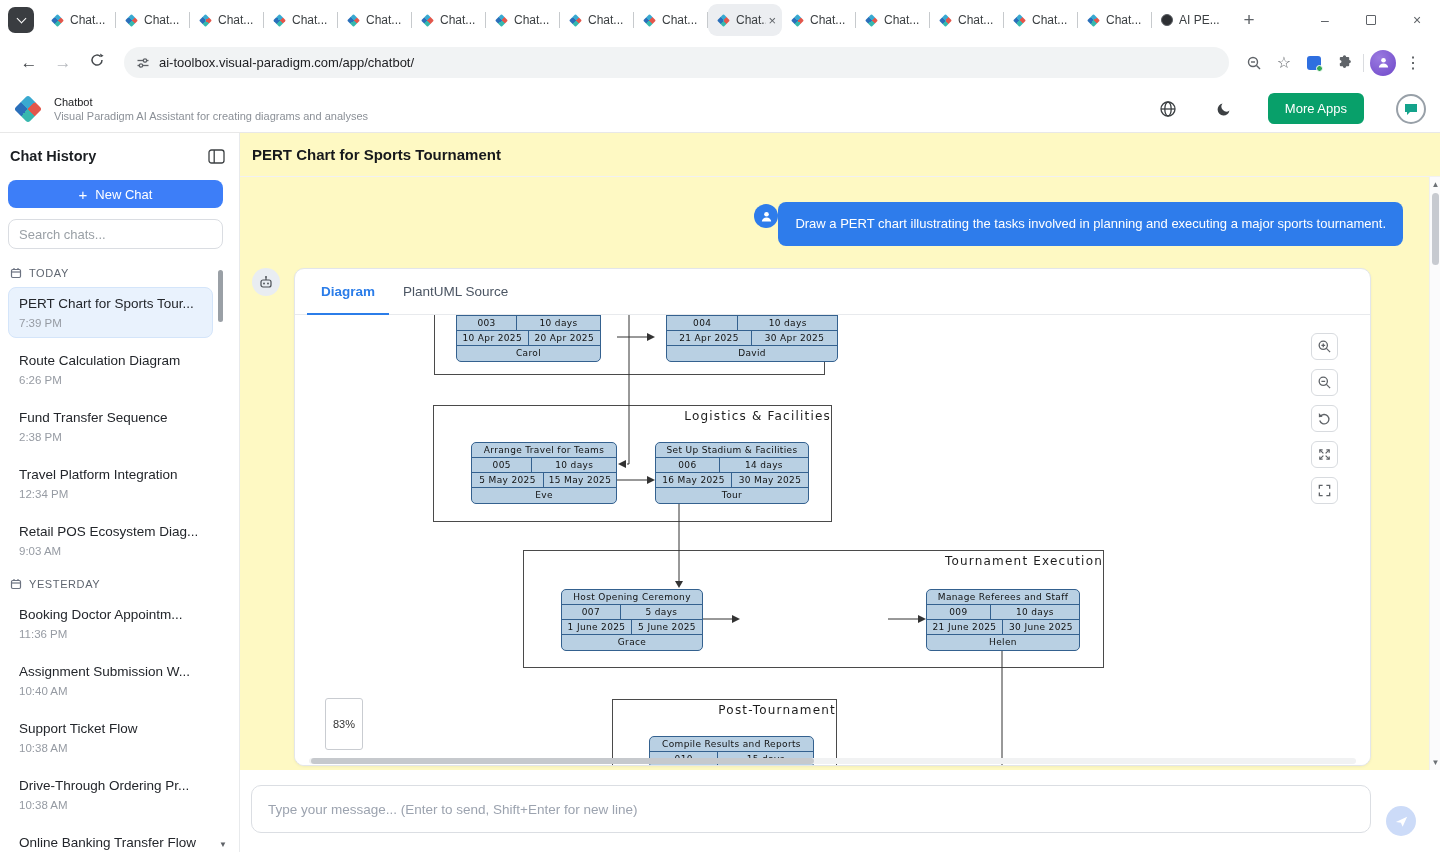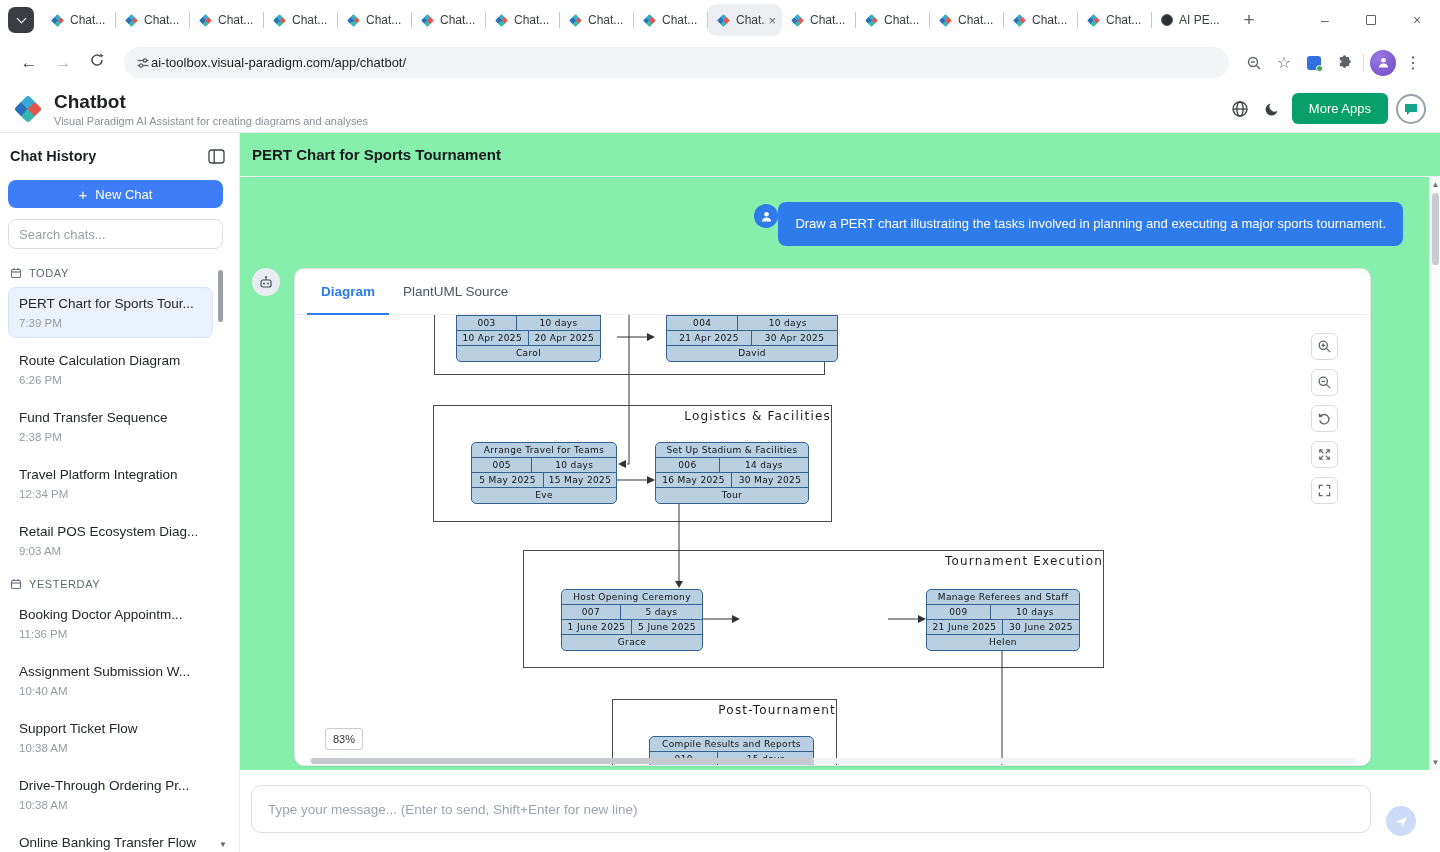--- a/index.html
+++ b/index.html
@@ -22,37 +22,37 @@
 .newtab{font-size:19px;color:#5f6368;margin-left:10px;width:26px;text-align:center;cursor:pointer}
 .winctl{margin-left:auto;display:flex}
 .winbtn{width:46px;height:40px;display:flex;align-items:center;justify-content:center;font-size:14px;color:#5f6368;cursor:pointer}
 .max-box{width:10px;height:10px;border:1.2px solid #5f6368;border-radius:1px}
 
 
 .toolbar{height:45px;display:flex;align-items:center;padding:0 12px;background:#fff}
 .nav-ico{font-size:17px;color:#45494d;width:34px;text-align:center;cursor:pointer}
 .nav-ico.disabled{color:#b7babf}
 .urlbar{flex:1;height:31px;background:#f1f3f4;border-radius:16px;display:flex;align-items:center;padding:0 12px;margin:0 10px;cursor:text}
-.url-text{font-size:13px;color:#202124;margin-left:1px;white-space:nowrap}
+.url-text{font-size:13px;color:#202124;margin-left:9px;white-space:nowrap}
 .tb-ico{width:30px;display:flex;align-items:center;justify-content:center;cursor:pointer}
 .star{font-size:16px;color:#5f6368}
 .kebab{font-size:16px;color:#45494d}
 .ext-color{width:14px;height:14px;border-radius:3px;background:#2f6fe0;position:relative}
 .ext-color i{position:absolute;right:-2px;bottom:-2px;width:7px;height:7px;border-radius:50%;background:#34a853;border:1.5px solid #fff}
 .tb-sep{width:1px;height:18px;background:#dadce0;margin:0 4px}
 .avatar{width:26px;height:26px;border-radius:50%;background:radial-gradient(circle at 35% 30%,#9a7ae0,#6f48c9);display:flex;align-items:center;justify-content:center}
 
 
 .appheader{height:48px;border-bottom:1px solid #e8e8e8;display:flex;align-items:center;padding:0 14px;background:#fff}
 .logo{width:28px;height:28px;display:flex;align-items:center;justify-content:center}
 .logo i{display:block;width:20px;height:20px;background:conic-gradient(from 0deg,#e2574c 0 25%,#37b7ae 25% 50%,#2a6fba 50% 75%,#3aa9d0 75%);transform:rotate(45deg);border-radius:3px}
 .app-titles{margin-left:12px}
-.app-title{font-size:19px;font-weight:700;color:#202124}
+.app-title{font-size:11px;font-weight:400;color:#202124}
 .app-sub{font-size:11px;color:#8b9097;margin-top:2px}
-.hdr-right{margin-left:auto;display:flex;align-items:center;gap:8px}
+.hdr-right{margin-left:auto;display:flex;align-items:center;gap:32px}
 .hdr-ico{width:24px;display:flex;justify-content:center;cursor:pointer}
 .more-apps{background:#08a06a;color:#fff;font-size:13px;padding:8px 17px;border-radius:6px;cursor:pointer}
 .chat-widget{width:30px;height:30px;border-radius:50%;border:2px solid #98a0a8;display:flex;align-items:center;justify-content:center;cursor:pointer}
 
 
 .content{display:flex;height:719px}
 .sidebar{width:240px;border-right:1px solid #e8eaec;position:relative;display:flex;flex-direction:column;overflow:hidden;background:#fff}
 .sb-head{display:flex;align-items:center;justify-content:space-between;padding:15px 14px 8px 10px}
 .sb-title{font-size:14.5px;font-weight:700;color:#1b1e22}
 .collapse-btn{cursor:pointer;display:flex}
@@ -62,21 +62,21 @@
 .search::placeholder{color:#9aa0a6}
 .sb-list{margin-top:12px;flex:1;overflow:hidden;position:relative}
 .sec-head{display:flex;align-items:center;gap:7px;padding:6px 10px;color:#5f6670;font-size:11px;letter-spacing:.6px}
 .chat-item{margin:2px 26px 6px 8px;padding:7px 10px;border-radius:8px;cursor:pointer;border:1px solid transparent}
 .chat-item.selected{background:#e9f2fd;border:1px solid #d4e5fa}
 .ci-title{font-size:13.5px;color:#23262b;line-height:17px;white-space:nowrap;overflow:hidden}
 .ci-time{font-size:11.5px;color:#969ba3;margin-top:4px;line-height:14px;min-height:14px}
 .sb-thumb{position:absolute;right:16px;top:137px;width:5px;height:52px;background:#9aa0a6;border-radius:3px}
 .sb-down{position:absolute;right:12px;bottom:3px;font-size:8px;color:#5f6368;cursor:pointer}
 
-.main{flex:1;position:relative;display:flex;flex-direction:column;background:#86efac}
+.main{flex:1;position:relative;display:flex;flex-direction:column;background:#fef9c3}
 .page-title-row{height:44px;display:flex;align-items:center;padding-left:12px;border-bottom:1px solid #f1f1f3}
 .page-title{font-size:15px;font-weight:700;color:#17191c}
 .chat-area{flex:1;position:relative;overflow:hidden;padding-top:25px}
 .user-row{display:flex;justify-content:flex-end;align-items:flex-start;padding-right:37px;}
 .user-avatar{width:24px;height:24px;border-radius:50%;background:#2e7ceb;flex:none;display:flex;align-items:center;justify-content:center;margin-top:2px}
 .user-bubble{background:#2e7ceb;color:#fff;font-size:13px;line-height:18px;padding:13px 17px;border-radius:8px;white-space:nowrap;overflow:hidden}
 .bot-row{display:flex;margin-top:22px;padding-left:12px;align-items:flex-start}
 .bot-ico{width:28px;height:28px;border-radius:50%;background:#e9edf2;flex:none;display:flex;align-items:center;justify-content:center}
 .card{width:1077px;margin-left:14px;background:#fff;border:1px solid #e3e6ea;border-radius:10px;height:498px;box-shadow:0 1px 3px rgba(0,0,0,.05);overflow:hidden}
 .card-tabs{height:46px;border-bottom:1px solid #e8eaed;display:flex;align-items:center;padding-left:12px}
@@ -92,21 +92,21 @@
 .task .trow:last-child{border-bottom:none}
 .split{display:flex}
 .split span{display:block;height:14px;line-height:14px;overflow:hidden;white-space:nowrap}
 .split .c1{border-right:1px solid #34618f}
 .arrows{position:absolute;left:0;top:0;pointer-events:none}
 .arrows line,.arrows polyline{stroke:#333;stroke-width:1;fill:none}
 .arrows polygon{fill:#333}
 
 .zoom-panel{position:absolute;right:32px;top:18px;display:flex;flex-direction:column;gap:9px}
 .zbtn{width:27px;height:27px;border:1px solid #d8dbdf;border-radius:6px;background:#fff;display:flex;align-items:center;justify-content:center;cursor:pointer}
-.zoom-badge{position:absolute;left:30px;bottom:15px;border:1px solid #c9ccd1;background:#fff;font-size:11px;color:#333;padding:4px 7px;border-radius:3px}
+.zoom-badge{position:absolute;left:30px;bottom:15px;border:1px solid #c9ccd1;background:#fff;font-size:11px;color:#333;padding:19px 7px;border-radius:3px}
 .h-scroll{position:absolute;left:14px;right:14px;bottom:1px;height:6px;background:#f1f2f3;border-radius:3px}
 .h-thumb{position:absolute;left:2px;top:0;height:6px;width:48%;background:#c6c9cd;border-radius:3px;cursor:pointer}
 
 .v-scroll{position:absolute;right:0;top:0;bottom:0;width:11px;background:#fbfbfc;border-left:1px solid #f0f0f0}
 .v-up{position:absolute;top:3px;left:1px;right:0;text-align:center;font-size:8px;color:#6b7075;cursor:pointer}
 .v-thumb{position:absolute;top:16px;left:2px;width:7px;height:72px;background:#c7cad0;border-radius:4px;cursor:pointer}
 .v-down{position:absolute;bottom:3px;left:1px;right:0;text-align:center;font-size:8px;color:#6b7075;cursor:pointer}
 
 .input-panel{height:82px;position:relative;background:#fff}
 .msg-input{position:absolute;left:11px;top:15px;width:1120px;height:48px;border:1px solid #dbdee3;border-radius:10px;padding:0 16px;font-size:13.5px;color:#333;outline:none}

